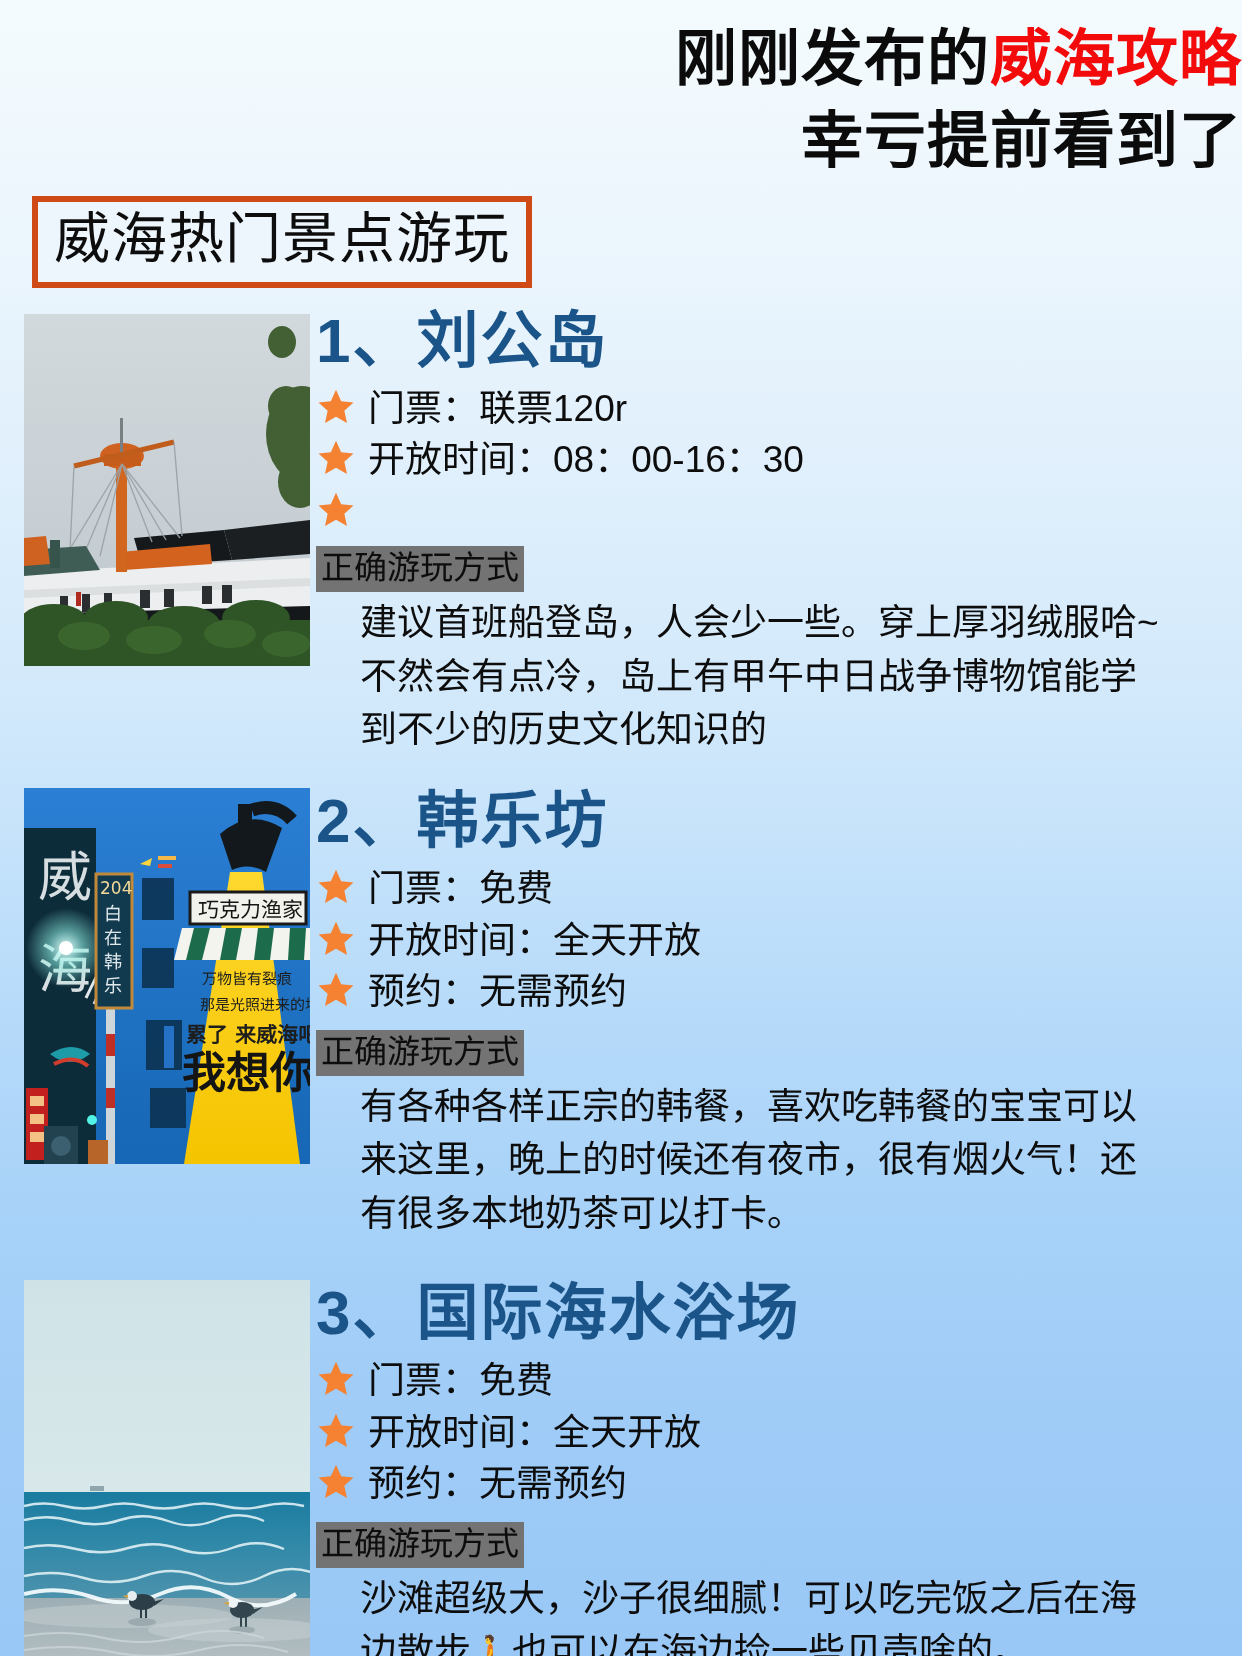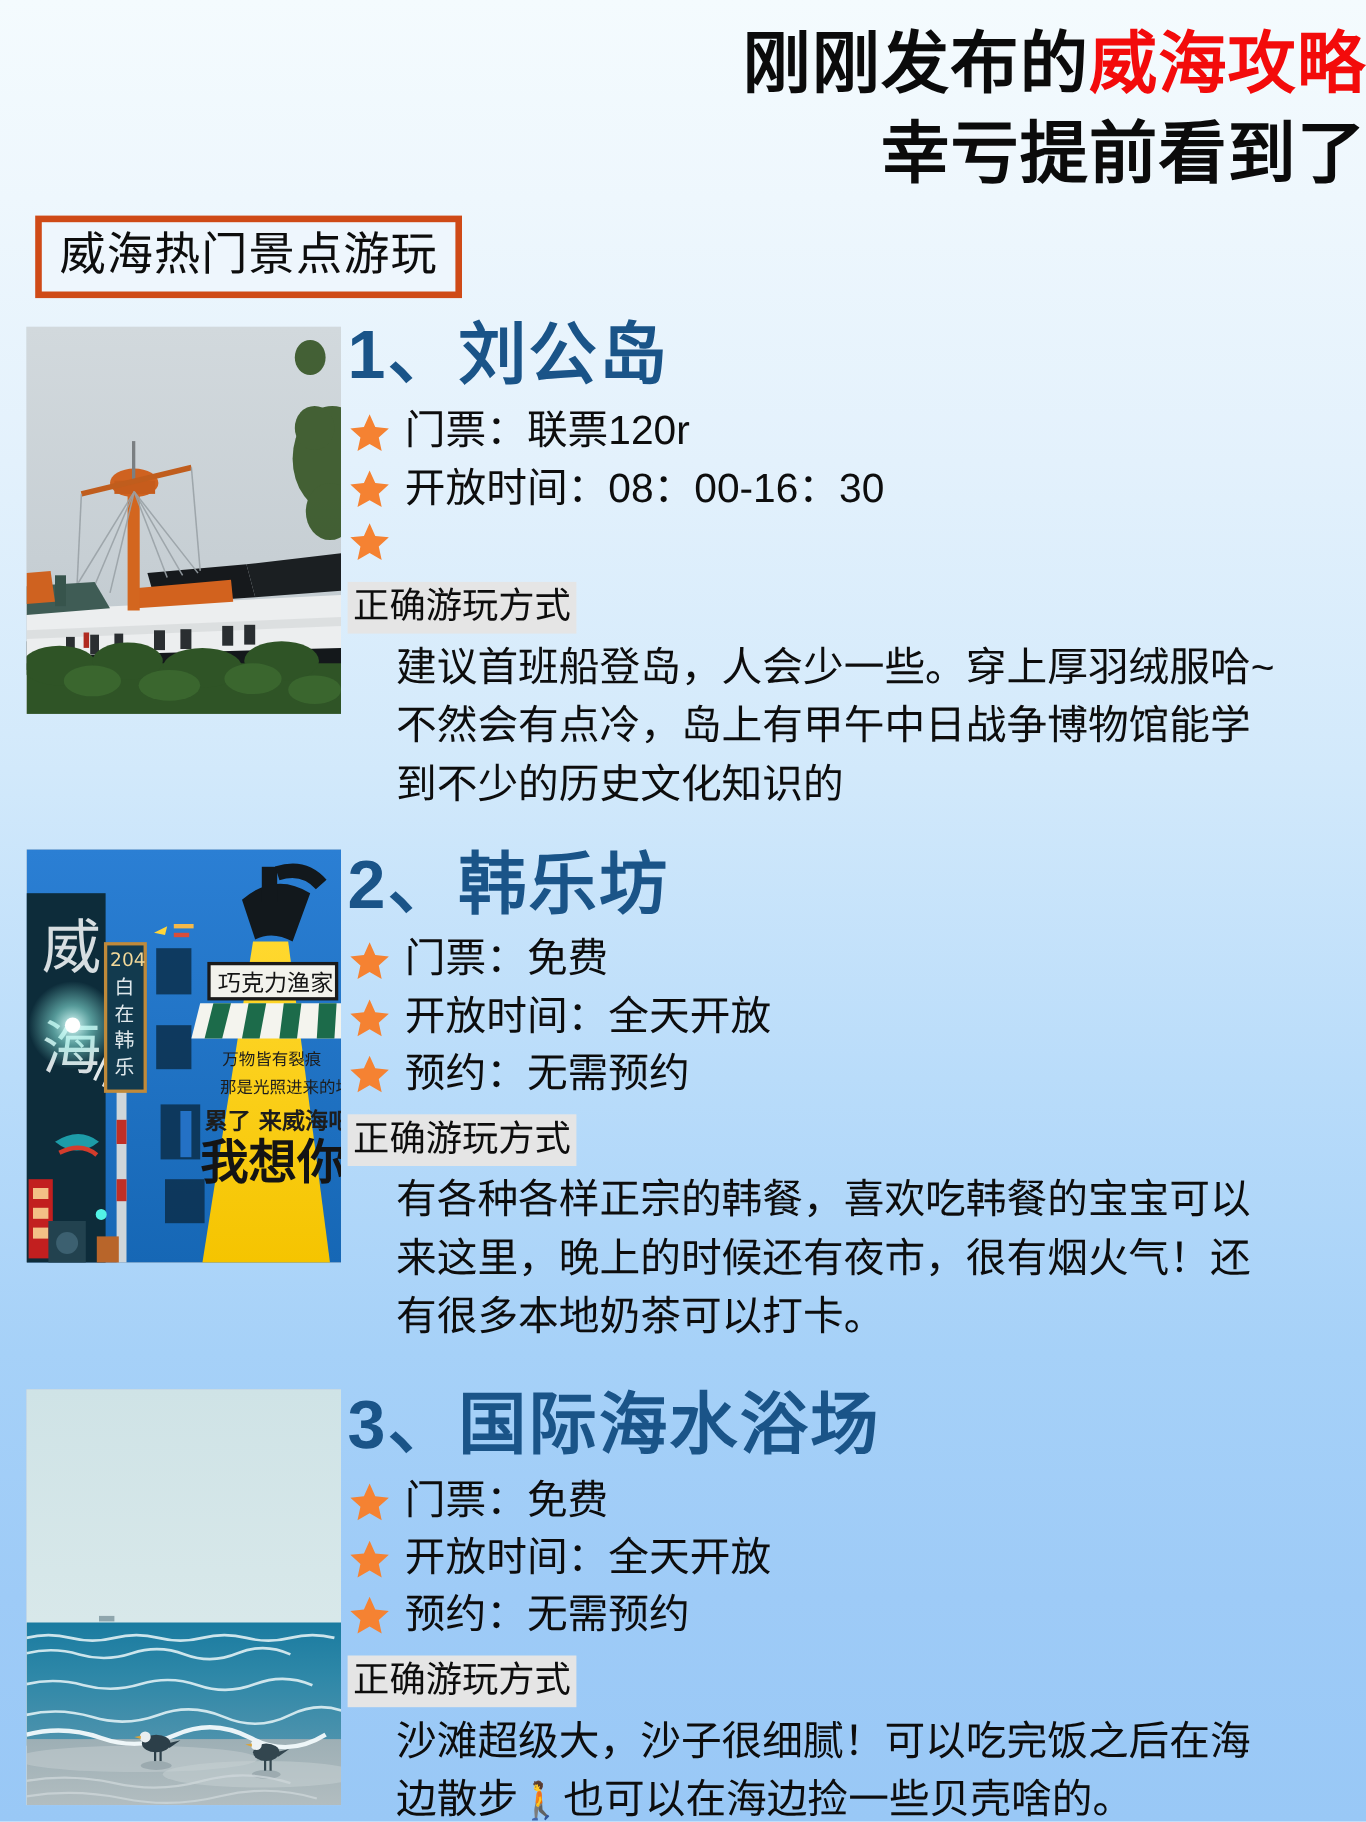--- a/index.html
+++ b/index.html
@@ -43,21 +43,21 @@
   
   #banner-wrap {
     margin-top: 14px;
     padding-left: 32px;
   }
   #banner {
     display: inline-block;
     border: 6px solid #cf4a17;
     background: #eef6fd;
     padding: 4px 16px 10px 16px;
-    font-size: 42px;
+    font-size: 56px;
     font-weight: 400;
     color: #0d0d0d;
     letter-spacing: 1px;
     line-height: 1.18;
     white-space: nowrap;
   }
 
   
   #spots { position: relative; margin-top: 20px; }
 
@@ -96,40 +96,40 @@
     letter-spacing: 2px;
     line-height: 1.08;
     margin-bottom: 12px;
     white-space: nowrap;
   }
 
   .facts { margin-bottom: 16px; }
 
   .fact {
     display: flex;
-    align-items: flex-end;
+    align-items: flex-start;
     gap: 12px;
     margin-bottom: 8px;
   }
   .star-icon {
     flex: 0 0 auto;
     width: 40px;
     height: 40px;
     display: block;
   }
   .fact-text {
     font-size: 37px;
     color: #0d0d0d;
     line-height: 1.18;
     white-space: nowrap;
   }
 
   .tip-tag {
     display: inline-block;
-    background: #e5e5e5;
+    background: #737373;
     color: #0d0d0d;
     font-size: 33px;
     line-height: 1.28;
     padding: 1px 5px 3px 5px;
     margin-bottom: 4px;
     white-space: nowrap;
   }
 
   .tip-body {
     font-size: 37px;

